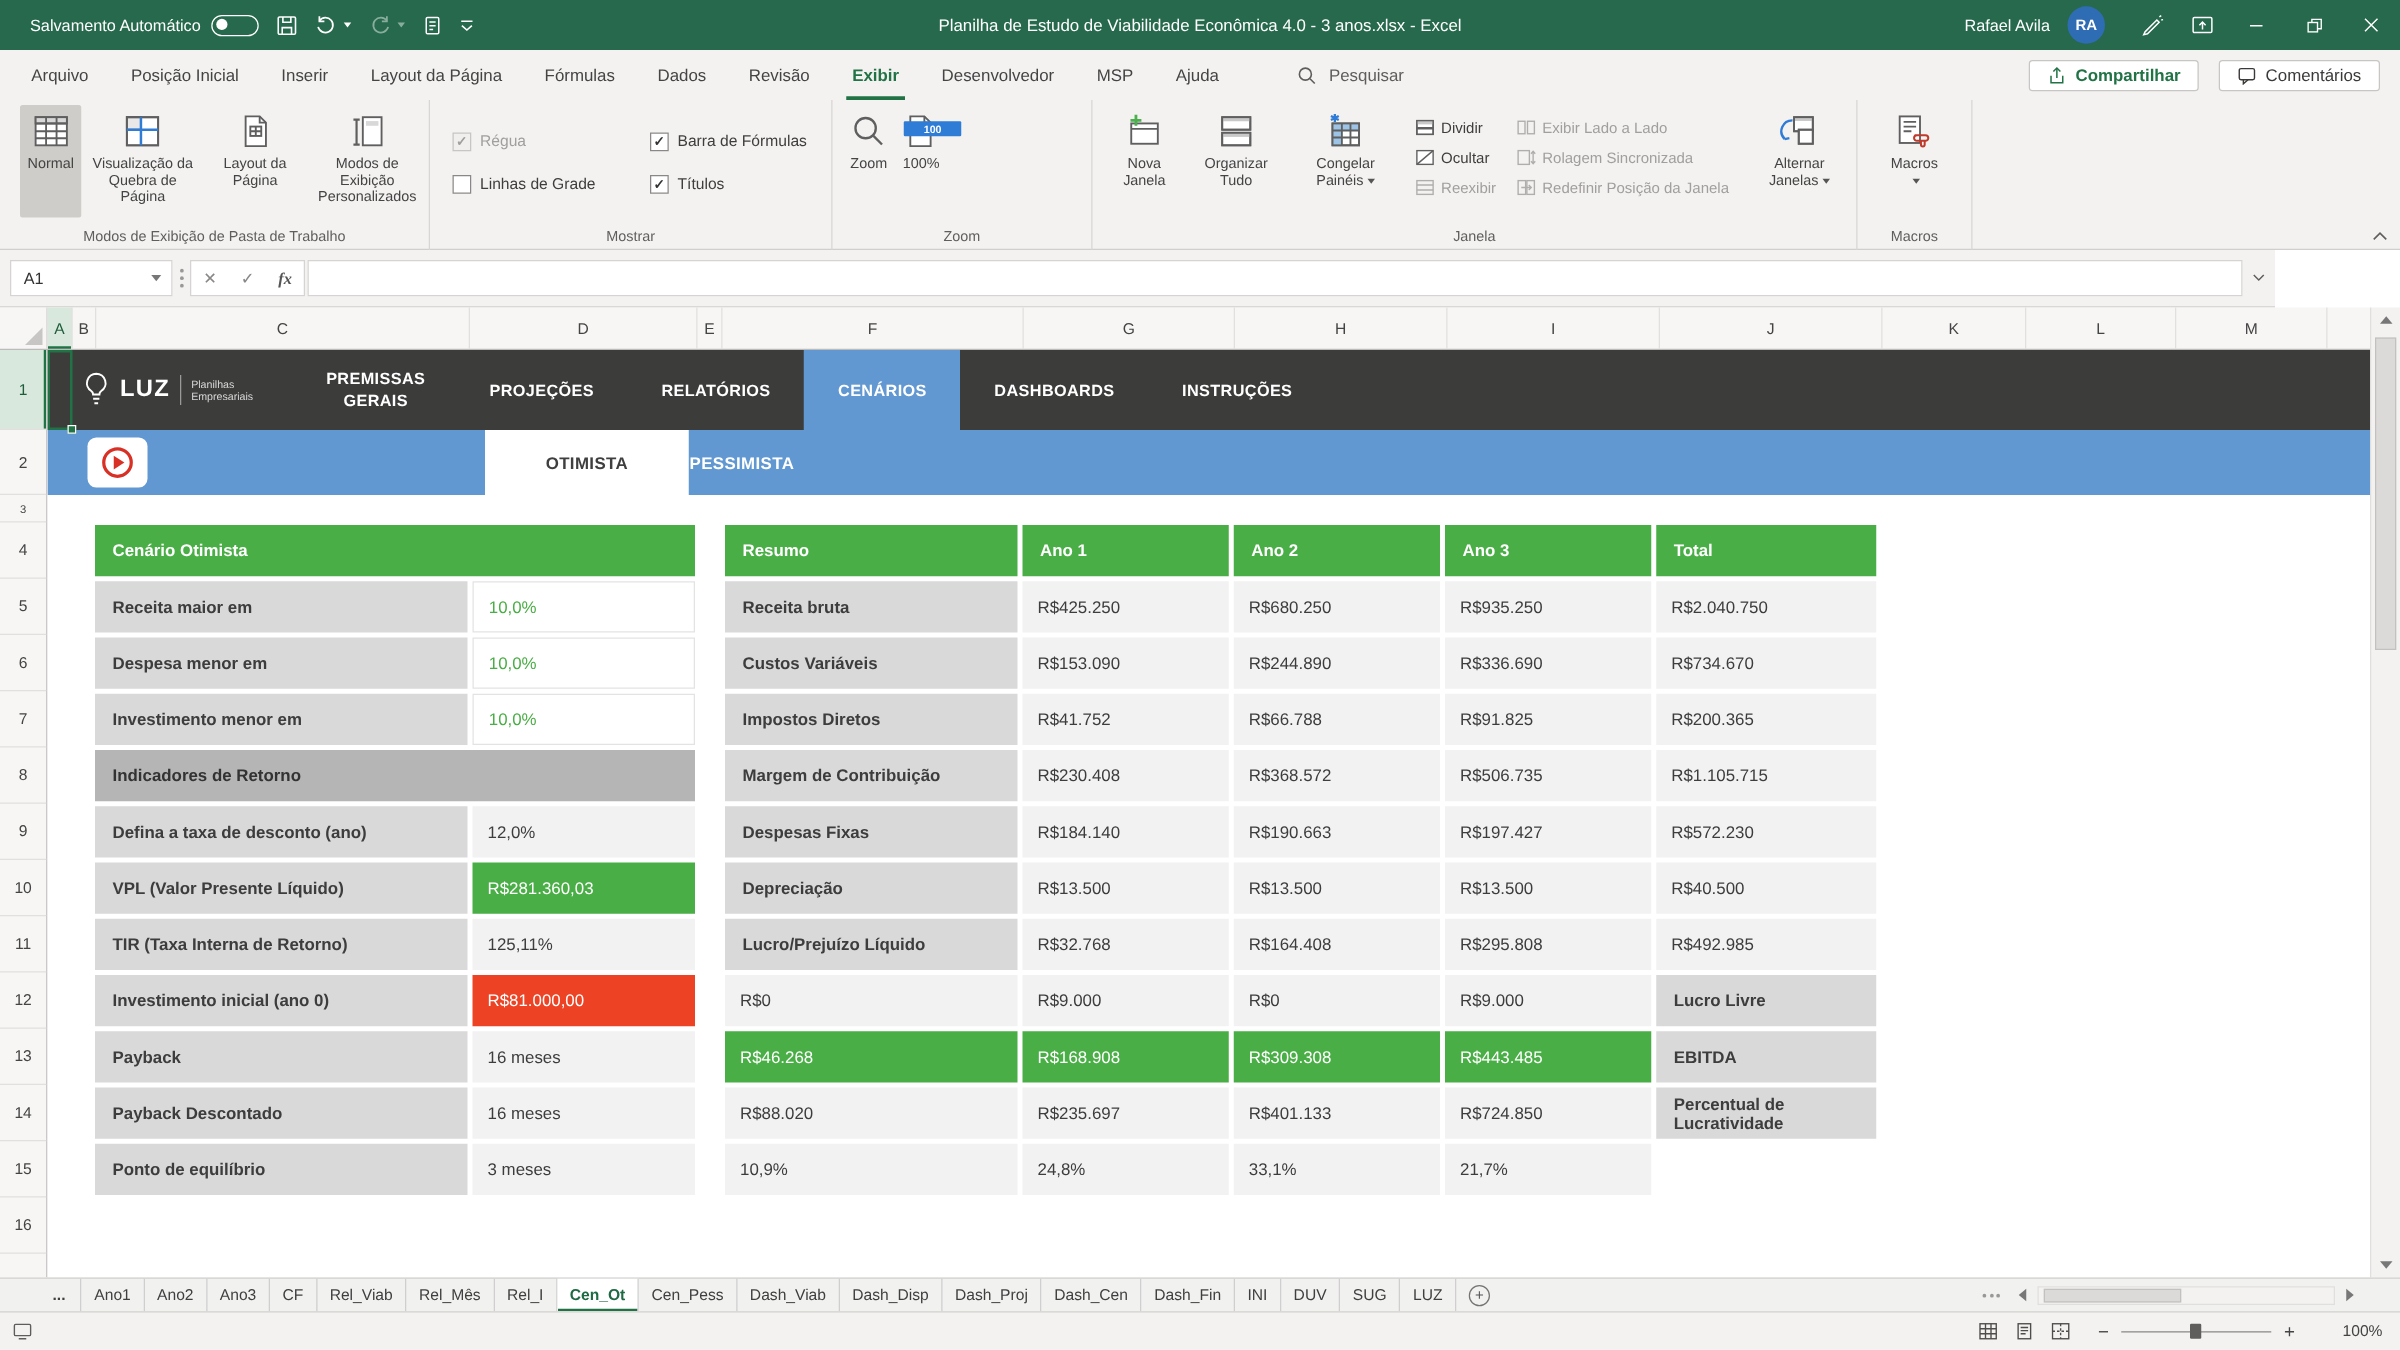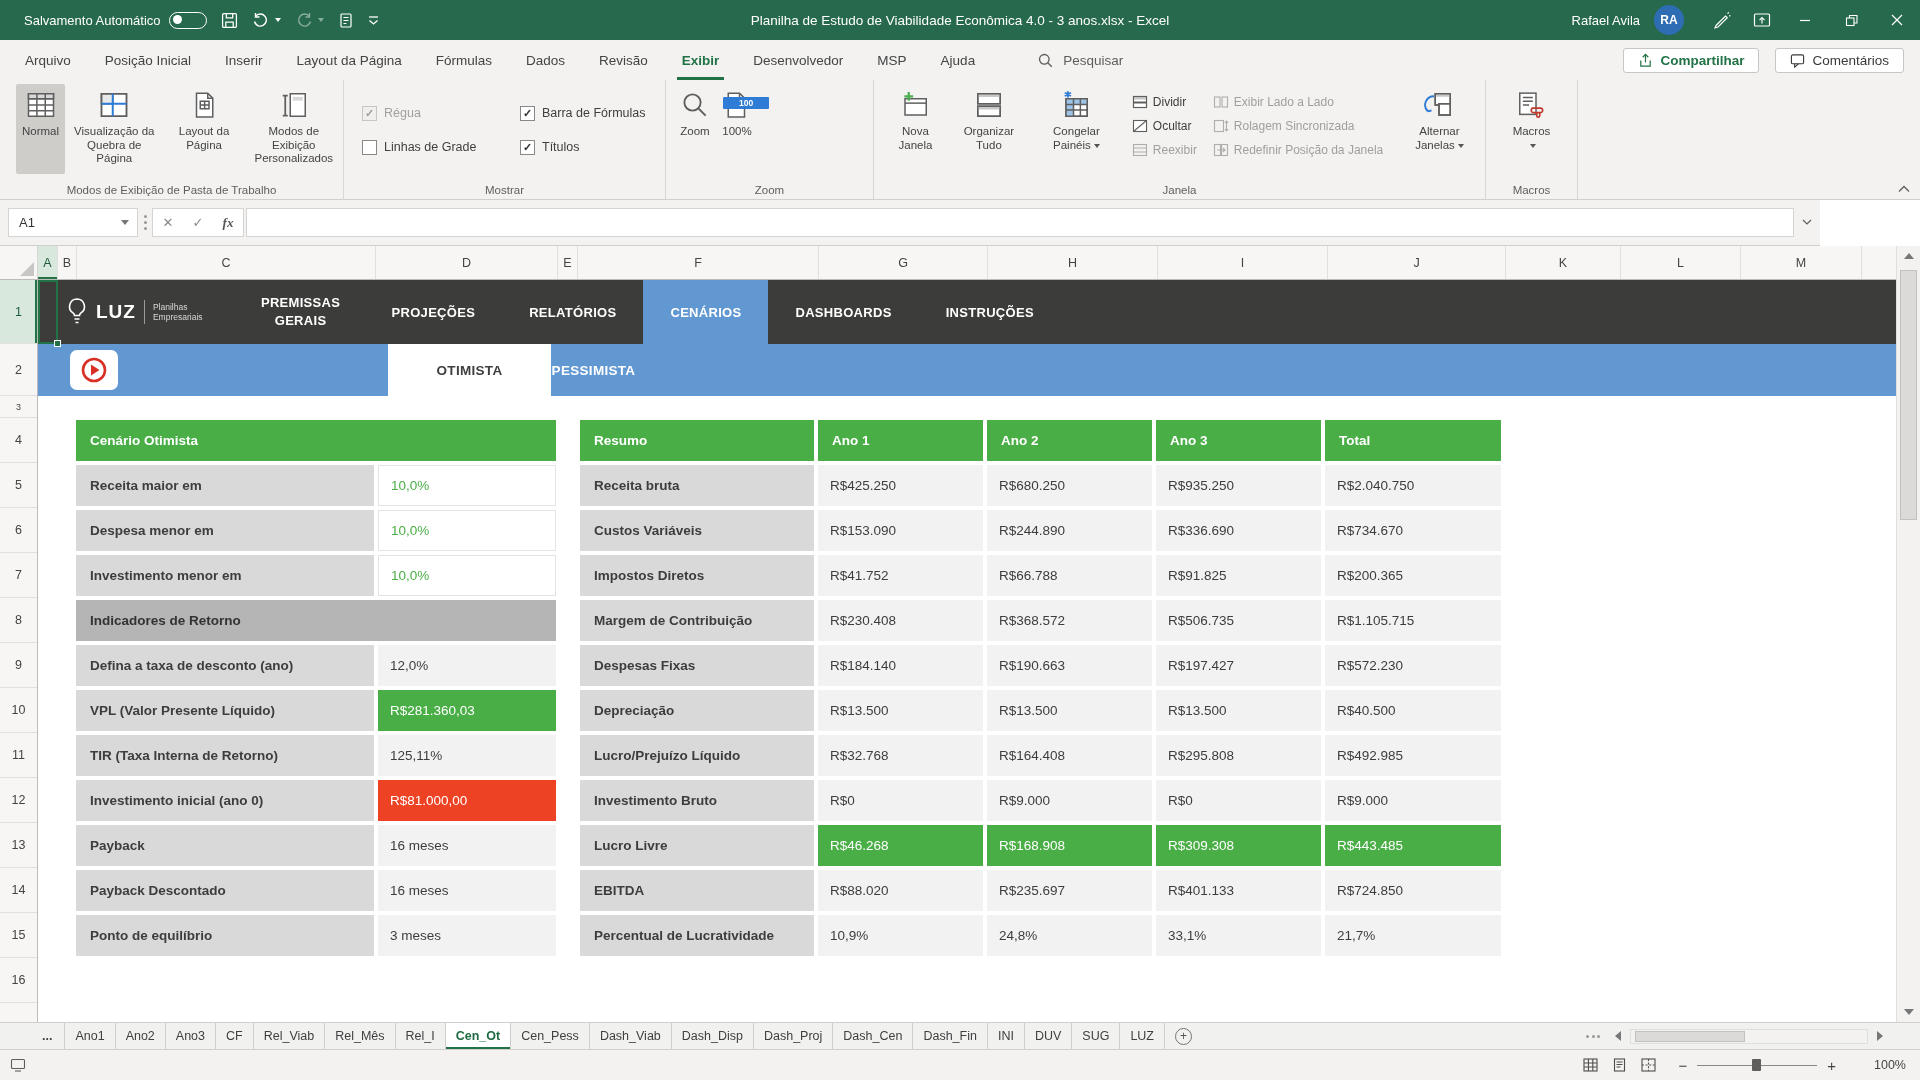--- a/index.html
+++ b/index.html
@@ -662,21 +662,20 @@
         <div class="cell lbl">Depreciação</div>
         <div class="cell val v-light">R$13.500</div>
         <div class="cell val v-light">R$13.500</div>
         <div class="cell val v-light">R$13.500</div>
         <div class="cell val v-light">R$40.500</div>
         <div class="cell lbl">Lucro/Prejuízo Líquido</div>
         <div class="cell val v-light">R$32.768</div>
         <div class="cell val v-light">R$164.408</div>
         <div class="cell val v-light">R$295.808</div>
         <div class="cell val v-light">R$492.985</div>
-        <div class="cell lbl">Investimento Bruto</div>
         <div class="cell val v-light">R$0</div>
         <div class="cell val v-light">R$9.000</div>
         <div class="cell val v-light">R$0</div>
         <div class="cell val v-light">R$9.000</div>
         <div class="cell lbl">Lucro Livre</div>
         <div class="cell val v-green">R$46.268</div>
         <div class="cell val v-green">R$168.908</div>
         <div class="cell val v-green">R$309.308</div>
         <div class="cell val v-green">R$443.485</div>
         <div class="cell lbl">EBITDA</div>

